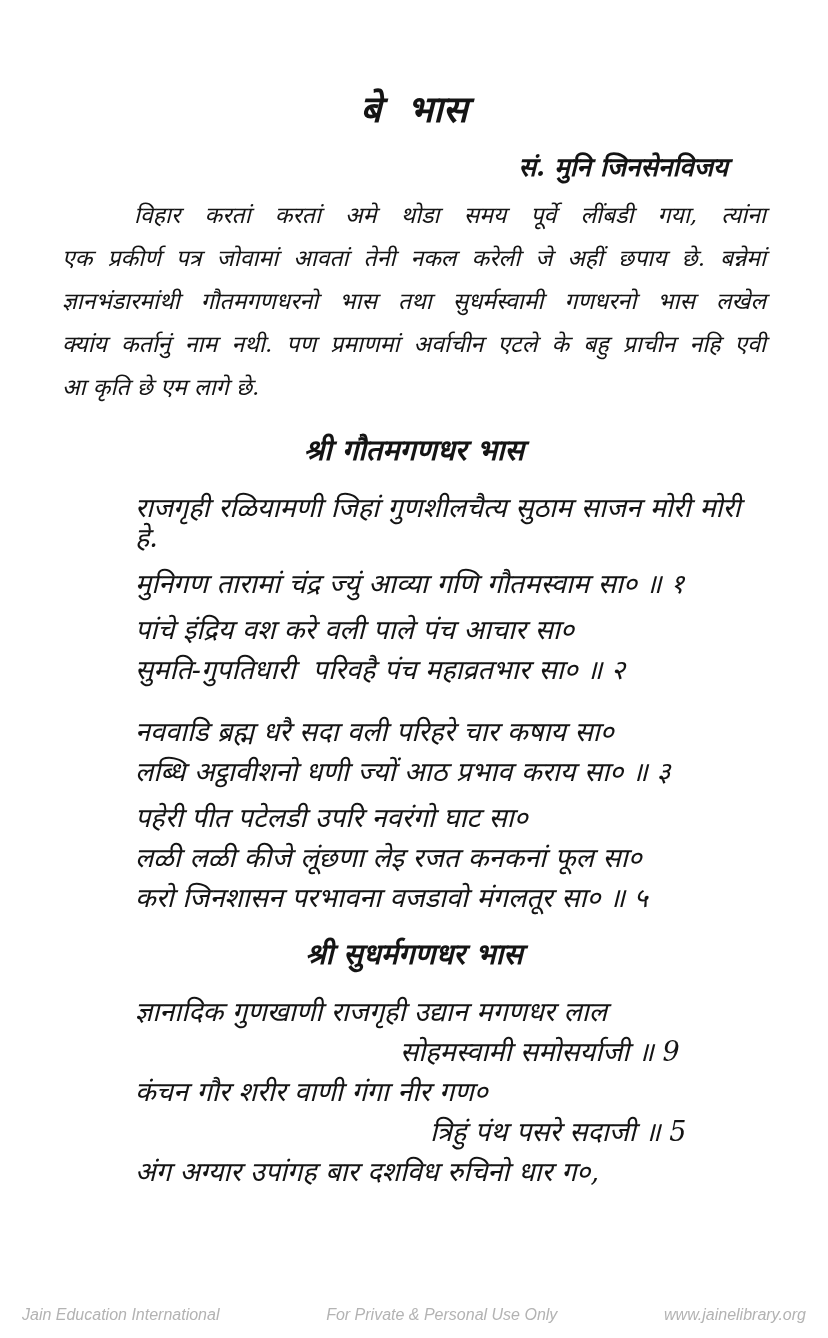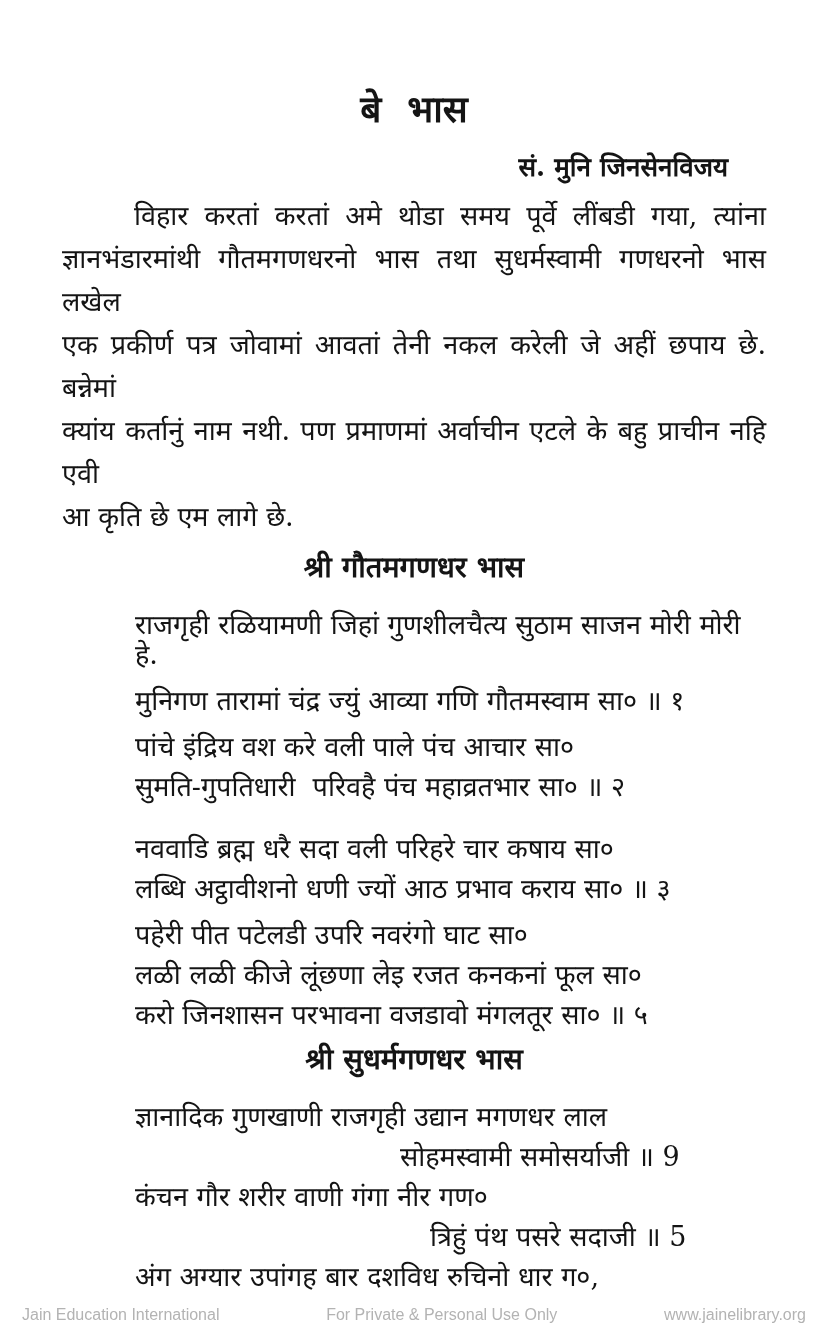--- a/index.html
+++ b/index.html
@@ -5,20 +5,21 @@
   html, body { margin: 0; padding: 0; background: #e8e8e8; }
   .page {
     position: relative;
     width: 828px;
     height: 1338px;
     margin: 0 auto;
     background: #ffffff;
     color: #141414;
     font-family: "DejaVu Serif", "Liberation Serif", serif;
     overflow: hidden;
+    font-style: italic;
   }
   .content { padding: 86px 62px 0 62px; }
 
   .title {
     text-align: center;
     font-size: 37px;
     font-weight: bold;
     white-space: pre;
     line-height: 46px;
   }
@@ -26,33 +27,33 @@
     text-align: right;
     padding-right: 38px;
     font-size: 26px;
     font-weight: bold;
     margin-top: 18px;
     line-height: 34px;
   }
 
   .para { margin-top: 10px; }
   .para-line {
-    font-size: 27px;
+    font-size: 23px;
     line-height: 43px;
     text-align: justify;
     text-align-last: justify;
   }
   .para-line.first { padding-left: 72px; }
   .para-line.last { text-align-last: left; }
 
   .section-heading {
     text-align: center;
     font-size: 29px;
     font-weight: bold;
-    margin-top: 12px;
+    margin-top: 24px;
     margin-bottom: 26px;
     line-height: 34px;
   }
 
   .verse { margin-left: 73px; }
   .verse-line {
     font-size: 27px;
     line-height: 30px;
     margin-bottom: 10px;
     white-space: pre-wrap;
@@ -77,22 +78,22 @@
 
 <div class="page">
   <div class="content">
 
     <div class="title">बे  भास</div>
 
     <div class="attribution">सं. मुनि जिनसेनविजय</div>
 
     <div class="para">
       <div class="para-line first">विहार करतां करतां अमे थोडा समय पूर्वे लींबडी गया, त्यांना</div>
+      <div class="para-line">एक प्रकीर्ण पत्र जोवामां आवतां तेनी नकल करेली जे अहीं छपाय छे. बन्नेमां</div>
       <div class="para-line">ज्ञानभंडारमांथी गौतमगणधरनो भास तथा सुधर्मस्वामी गणधरनो भास लखेल</div>
-      <div class="para-line">एक प्रकीर्ण पत्र जोवामां आवतां तेनी नकल करेली जे अहीं छपाय छे. बन्नेमां</div>
       <div class="para-line">क्यांय कर्तानुं नाम नथी. पण प्रमाणमां अर्वाचीन एटले के बहु प्राचीन नहि एवी</div>
       <div class="para-line last">आ कृति छे एम लागे छे.</div>
     </div>
 
     <div class="section-heading">श्री गौतमगणधर भास</div>
 
     <div class="verse">
       <div class="verse-line" style="margin-bottom:16px">राजगृही रळियामणी जिहां गुणशीलचैत्य सुठाम साजन मोरी मोरी हे.</div>
       <div class="verse-line" style="margin-bottom:16px">मुनिगण तारामां चंद्र ज्युं आव्या गणि गौतमस्वाम सा० ॥ १</div>
       <div class="verse-line">पांचे इंद्रिय वश करे वली पाले पंच आचार सा०</div>

